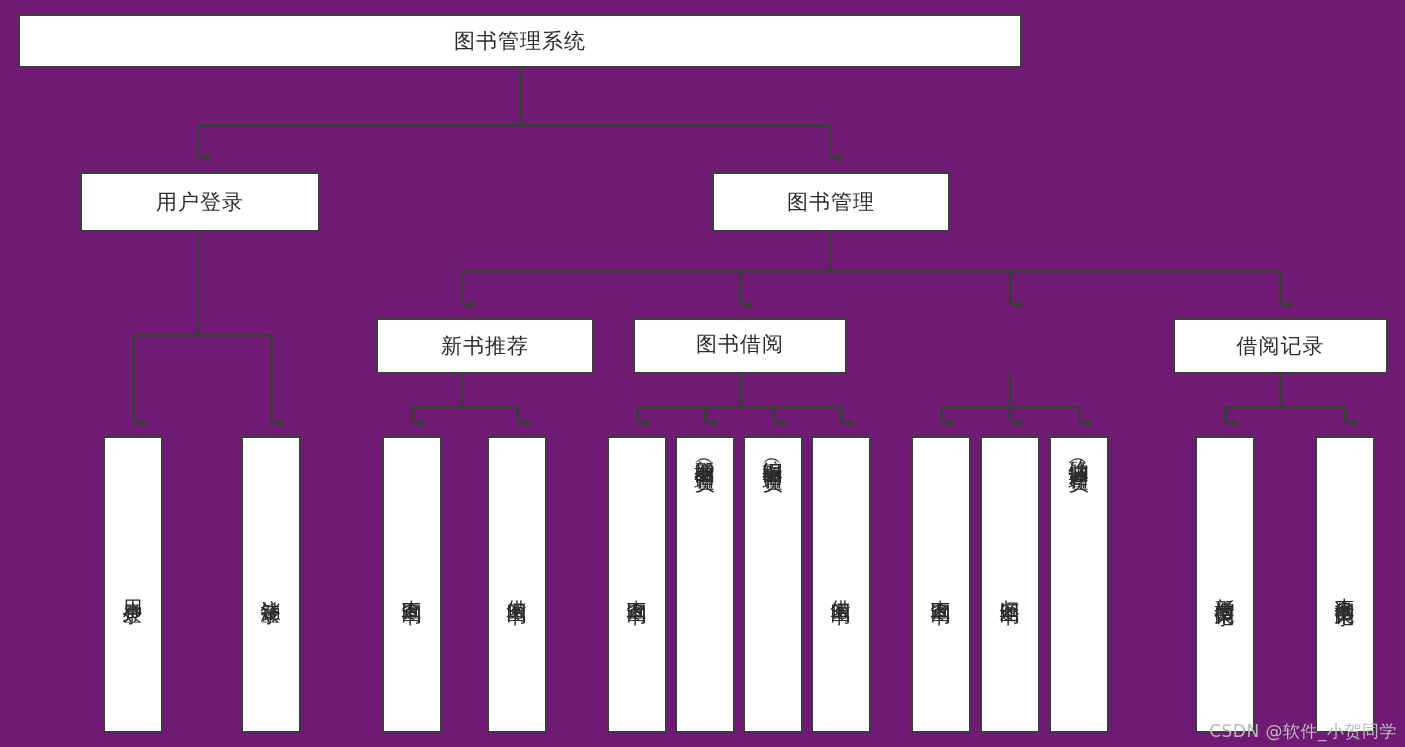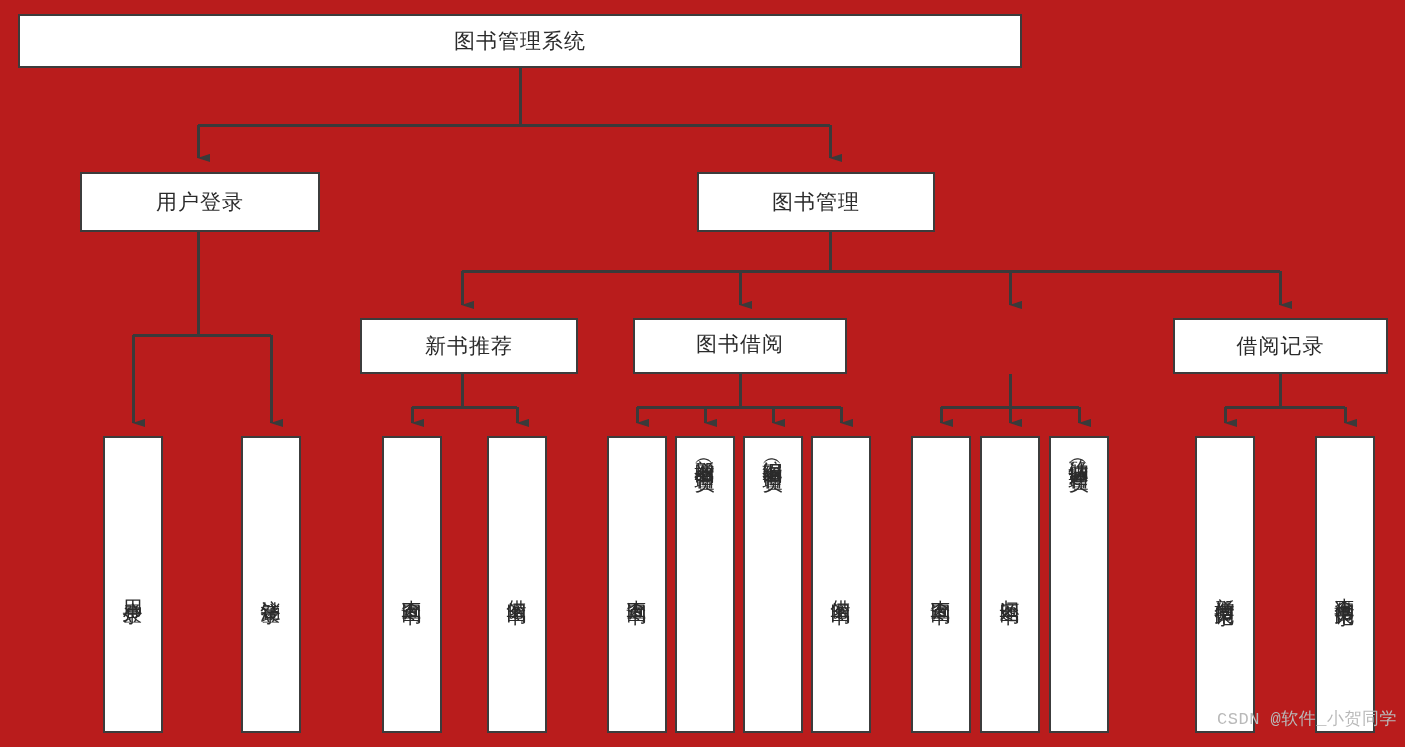--- a/index.html
+++ b/index.html
@@ -12,21 +12,21 @@
     width: 1405px;
     height: 747px;
     font-family: "DejaVu Sans", "Liberation Sans", sans-serif;
     color: #2b2b2b;
     overflow: hidden;
   }
   #diagram-root {
     position: relative;
     width: 1405px;
     height: 747px;
-    background: #b91c1c;
+    background: #701a75;
   }
   svg#connector-layer {
     position: absolute;
     left: 0;
     top: 0;
     width: 1405px;
     height: 747px;
     pointer-events: none;
   }
   .node {
@@ -59,27 +59,26 @@
     line-height: 1;
     white-space: nowrap;
     margin: 0 auto;
   }
   .node.leaf.center-v {
     align-items: center;
   }
   #watermark {
     position: absolute;
     right: 8px;
-    bottom: 17px;
+    bottom: 4px;
     font-size: 17px;
     color: #b9b9b9;
     letter-spacing: 0.5px;
     z-index: 5;
     white-space: nowrap;
-    font-family: Liberation Mono, monospace;
   }
 </style>
 </head>
 <body>
 
 <div id="diagram-root">
 
   <svg id="connector-layer" viewBox="0 0 1405 747">
     <defs>
       <marker id="arrowhead" markerWidth="9" markerHeight="13" refX="4.5" refY="12.4" orient="auto" markerUnits="userSpaceOnUse">
@@ -134,25 +133,25 @@
     </g>
   </svg>
 
   <div class="node" style="left:18px; top:14px; width:1004px; height:54px;">
     <span class="node-label">图书管理系统</span>
   </div>
 
   <div class="node" style="left:80px; top:172px; width:240px; height:60px;">
     <span class="node-label">用户登录</span>
   </div>
-  <div class="node" style="left:697px; top:172px; width:238px; height:60px;text-align:center;">
+  <div class="node" style="left:712px; top:172px; width:238px; height:60px;text-align:center;">
     <span class="node-label">图书管理</span>
   </div>
 
-  <div class="node" style="left:360px; top:318px; width:218px; height:56px;">
+  <div class="node" style="left:376px; top:318px; width:218px; height:56px;">
     <span class="node-label">新书推荐</span>
   </div>
   <div class="node" style="left:633px; top:318px; width:214px; height:56px;font-family:Liberation Mono, monospace;">
     <span class="node-label">图书借阅</span>
   </div>
   <div class="node" style="left:1173px; top:318px; width:215px; height:56px;">
     <span class="node-label">借阅记录</span>
   </div>
 
   <div class="node leaf center-v" style="left:103px; top:436px; width:60px; height:297px;">

